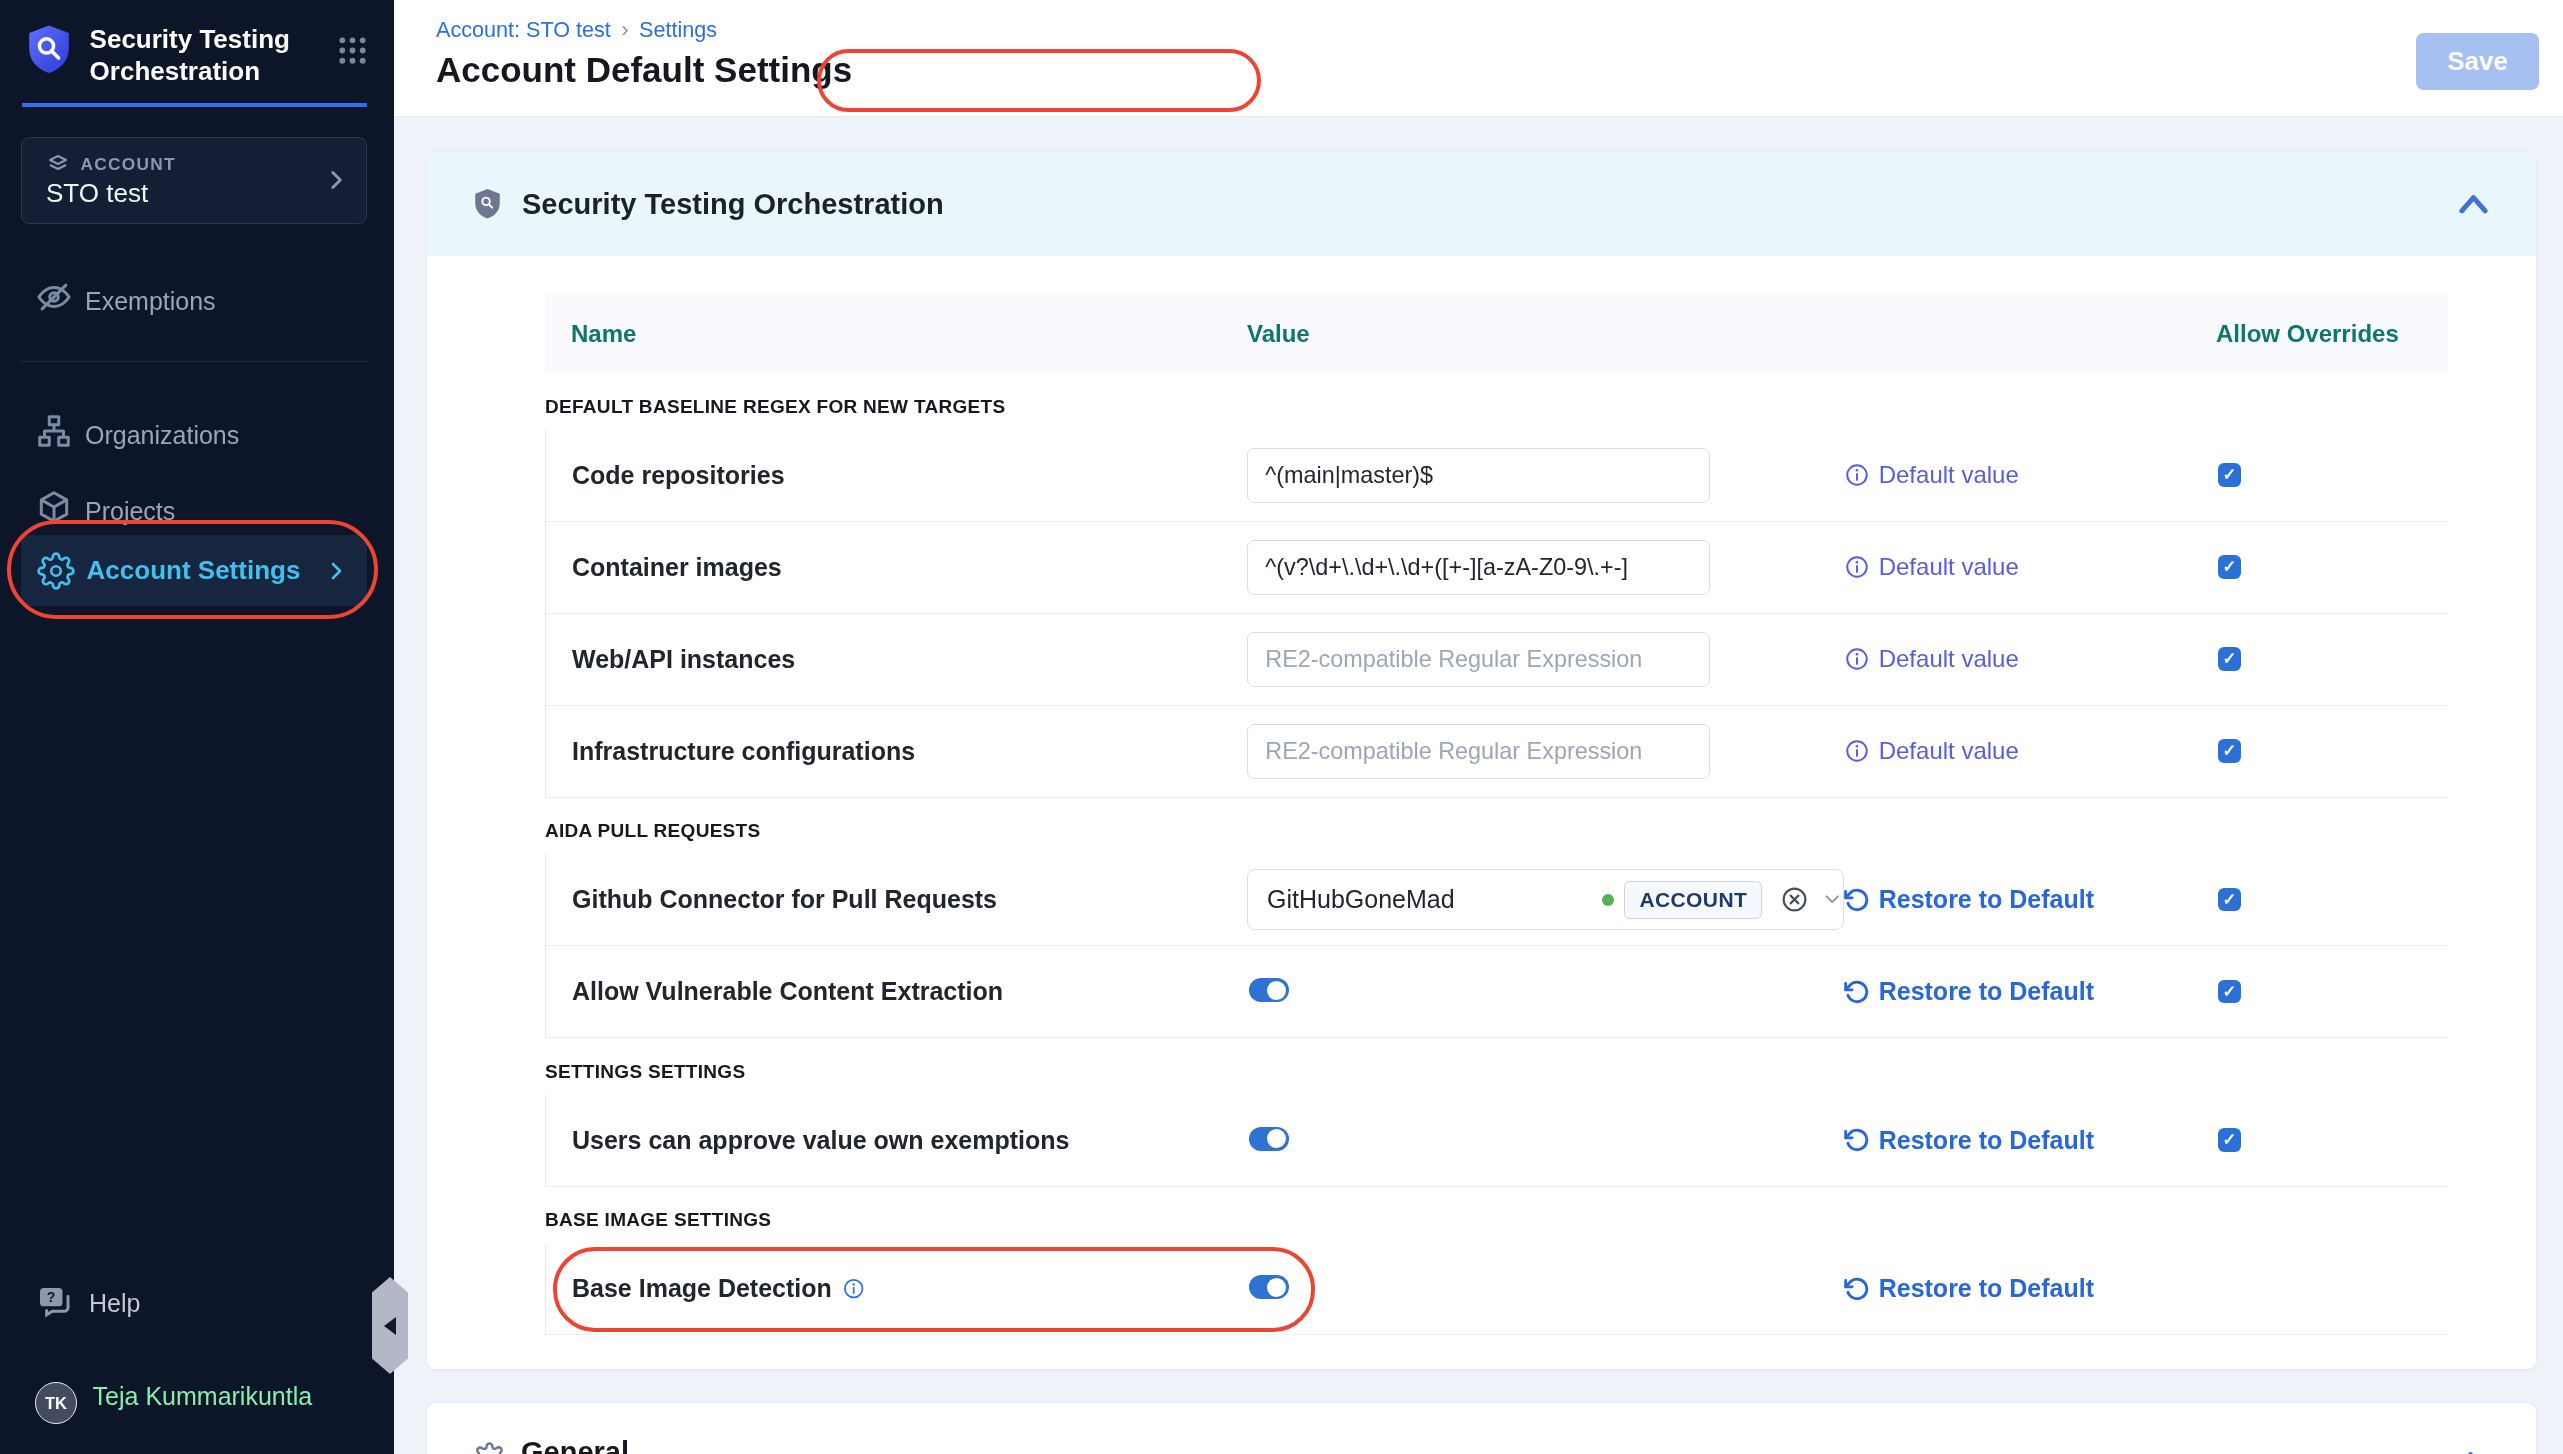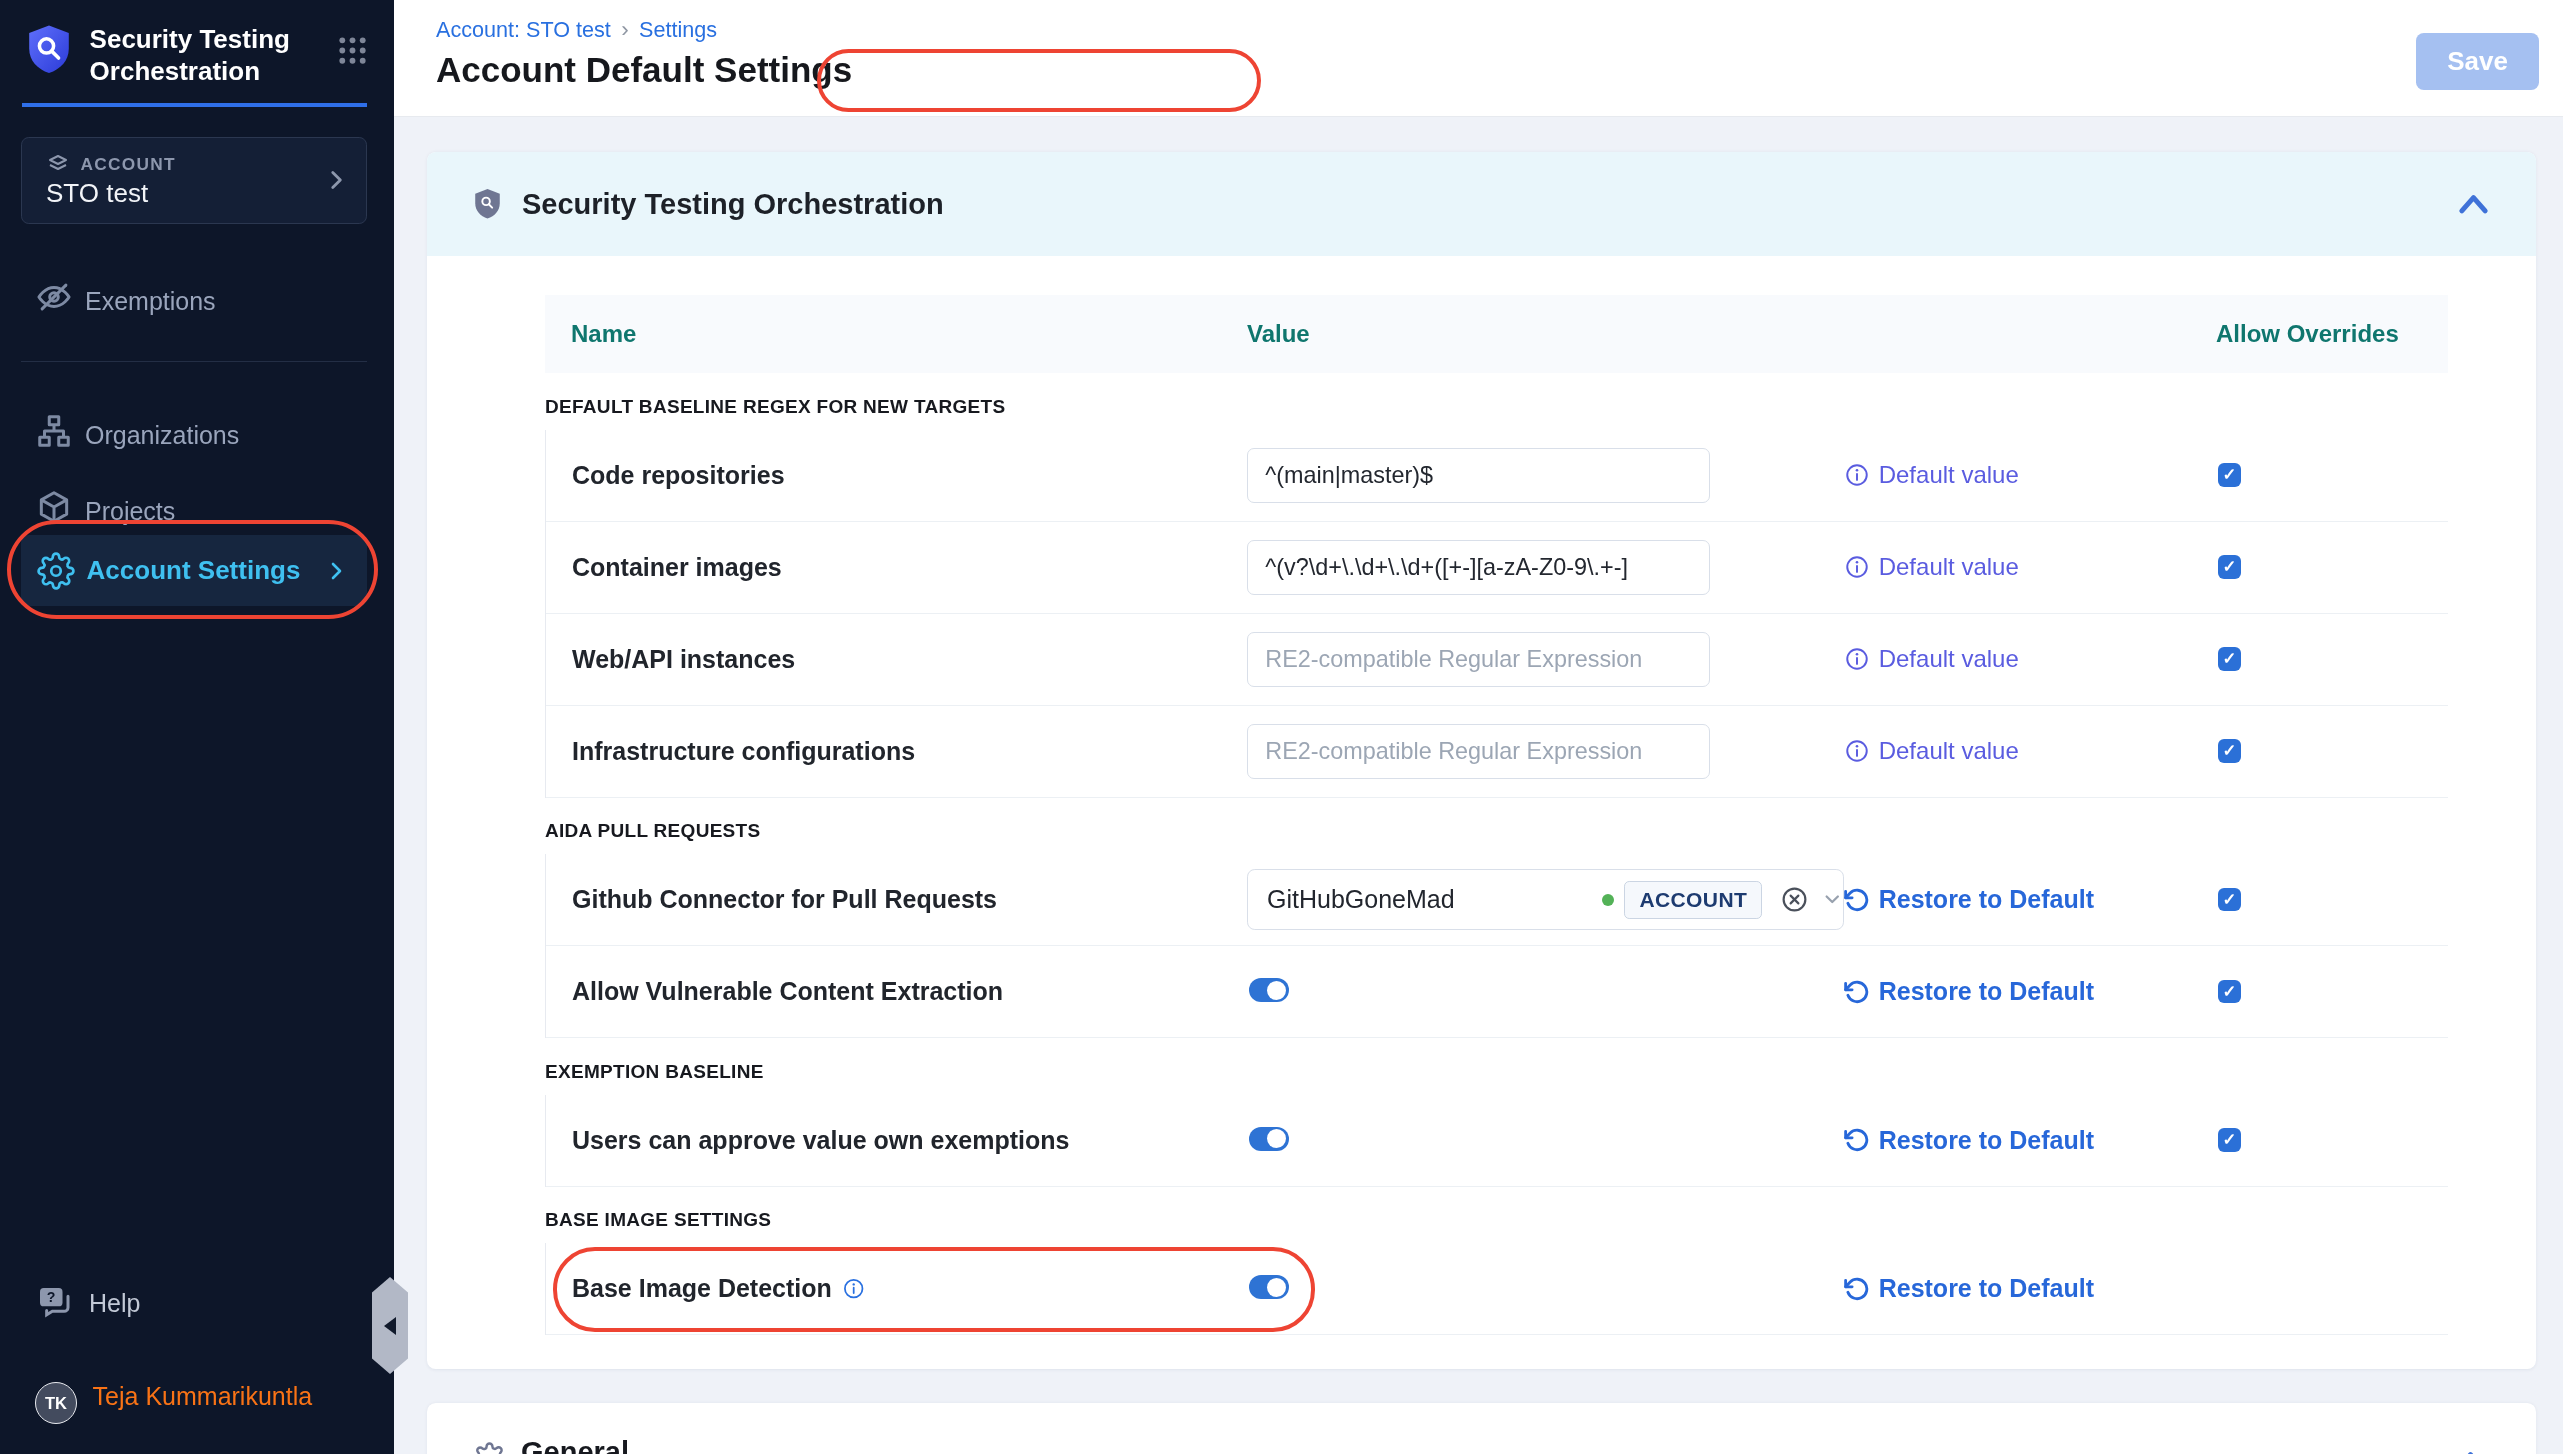--- a/index.html
+++ b/index.html
@@ -32,21 +32,21 @@
                 padding-left:15.6px; color:#3fc0f0; font-size:26px; font-weight:bold; cursor:pointer; }
   .nav-active .nic { width:38px; height:38px; margin-right:12px; color:#3fc0f0; }
   .nav-active .achev { margin-left:auto; margin-right:19px; width:24px; height:24px; color:#3fc0f0; }
 
   .help-row { position:absolute; left:35px; top:1283px; display:flex; align-items:center;
               color:#c2c9d6; font-size:25px; cursor:pointer; }
   .help-row .nic { width:40px; height:40px; margin-right:14px; color:#8d97ad; }
   .user-row { position:absolute; left:35px; top:1382px; display:flex; align-items:flex-start; cursor:pointer; }
   .avatar { width:42px; height:42px; border-radius:50%; background:#434b5e; border:1.7px solid #e8eaef;
             color:#fff; font-size:16.5px; font-weight:bold; display:flex; align-items:center; justify-content:center; }
-  .user-name { margin-left:15.6px; color:#f97316; font-size:25px; }
+  .user-name { margin-left:15.6px; color:#86efac; font-size:25px; }
 
   .collapse-handle { position:absolute; left:372px; top:1277px; width:36px; height:97px;
                      background:#b2b8c6; z-index:40; cursor:pointer;
                      clip-path:polygon(50% 0, 100% 16%, 100% 84%, 50% 100%, 0 84%, 0 16%);
                      display:flex; align-items:center; justify-content:center; }
   .collapse-tri { width:0; height:0; border-top:9.5px solid transparent; border-bottom:9.5px solid transparent;
                   border-right:12px solid #10192b; }
 
   
   .main { position:absolute; left:394px; top:0; width:2169px; height:1455px; }
@@ -388,21 +388,21 @@
                     </svg>
                 <span>Restore to Default</span>
                   </span>
                 </div>
               <div>
                   <span class="checkbox"></span>
                 </div>
             </div>
           </div>
 
-          <div class="section-label">EXEMPTION BASELINE</div>
+          <div class="section-label">SETTINGS SETTINGS</div>
           <div class="group">
             <div class="row">
               <div class="c-label">Users can approve value own exemptions</div>
               <div><span class="toggle"><span class="knob"></span></span></div>
               <div>
                   <span class="restore">
                 <svg class="ic24" viewBox="0 0 24 24" fill="none" stroke="currentColor" stroke-width="2.6" stroke-linecap="round" stroke-linejoin="round">
                   <polyline points="1.5 4 1.5 10 7.5 10"></polyline>
                       <path d="M3.6 15a9 9 0 1 0 2.1-9.4L1.5 10"></path>
                     </svg>

